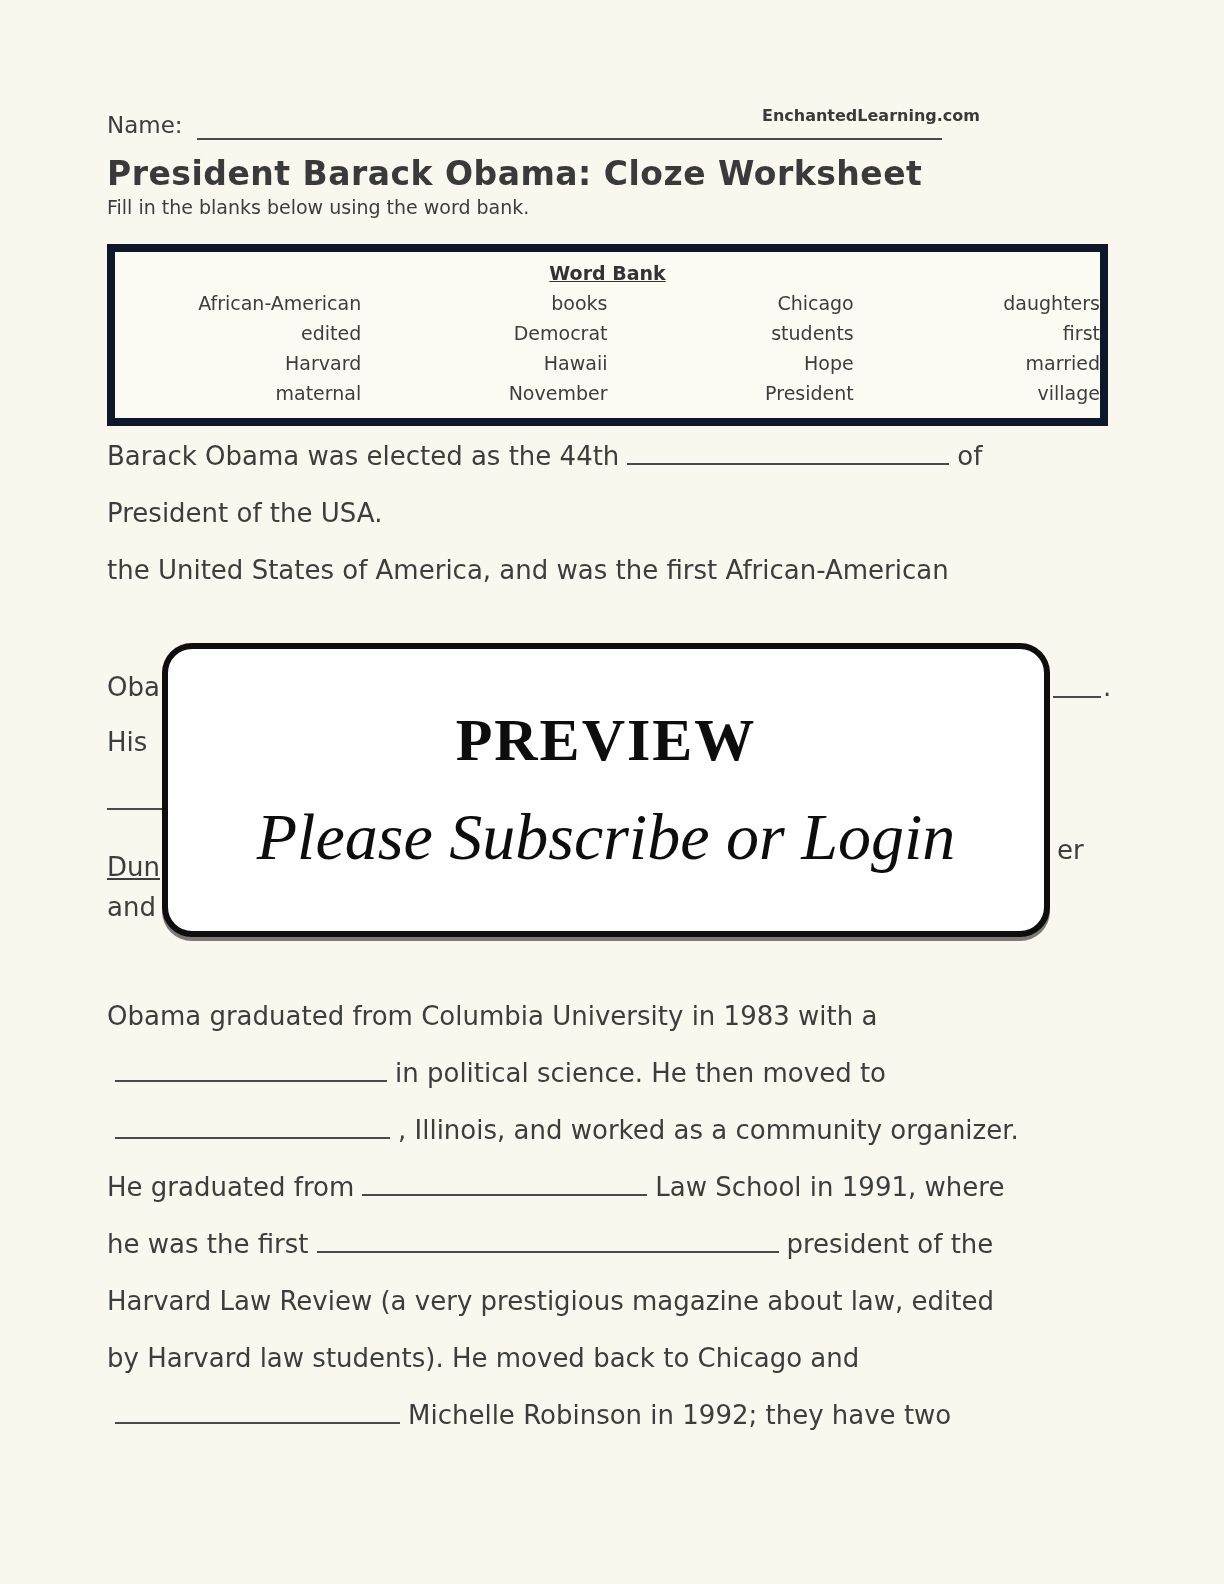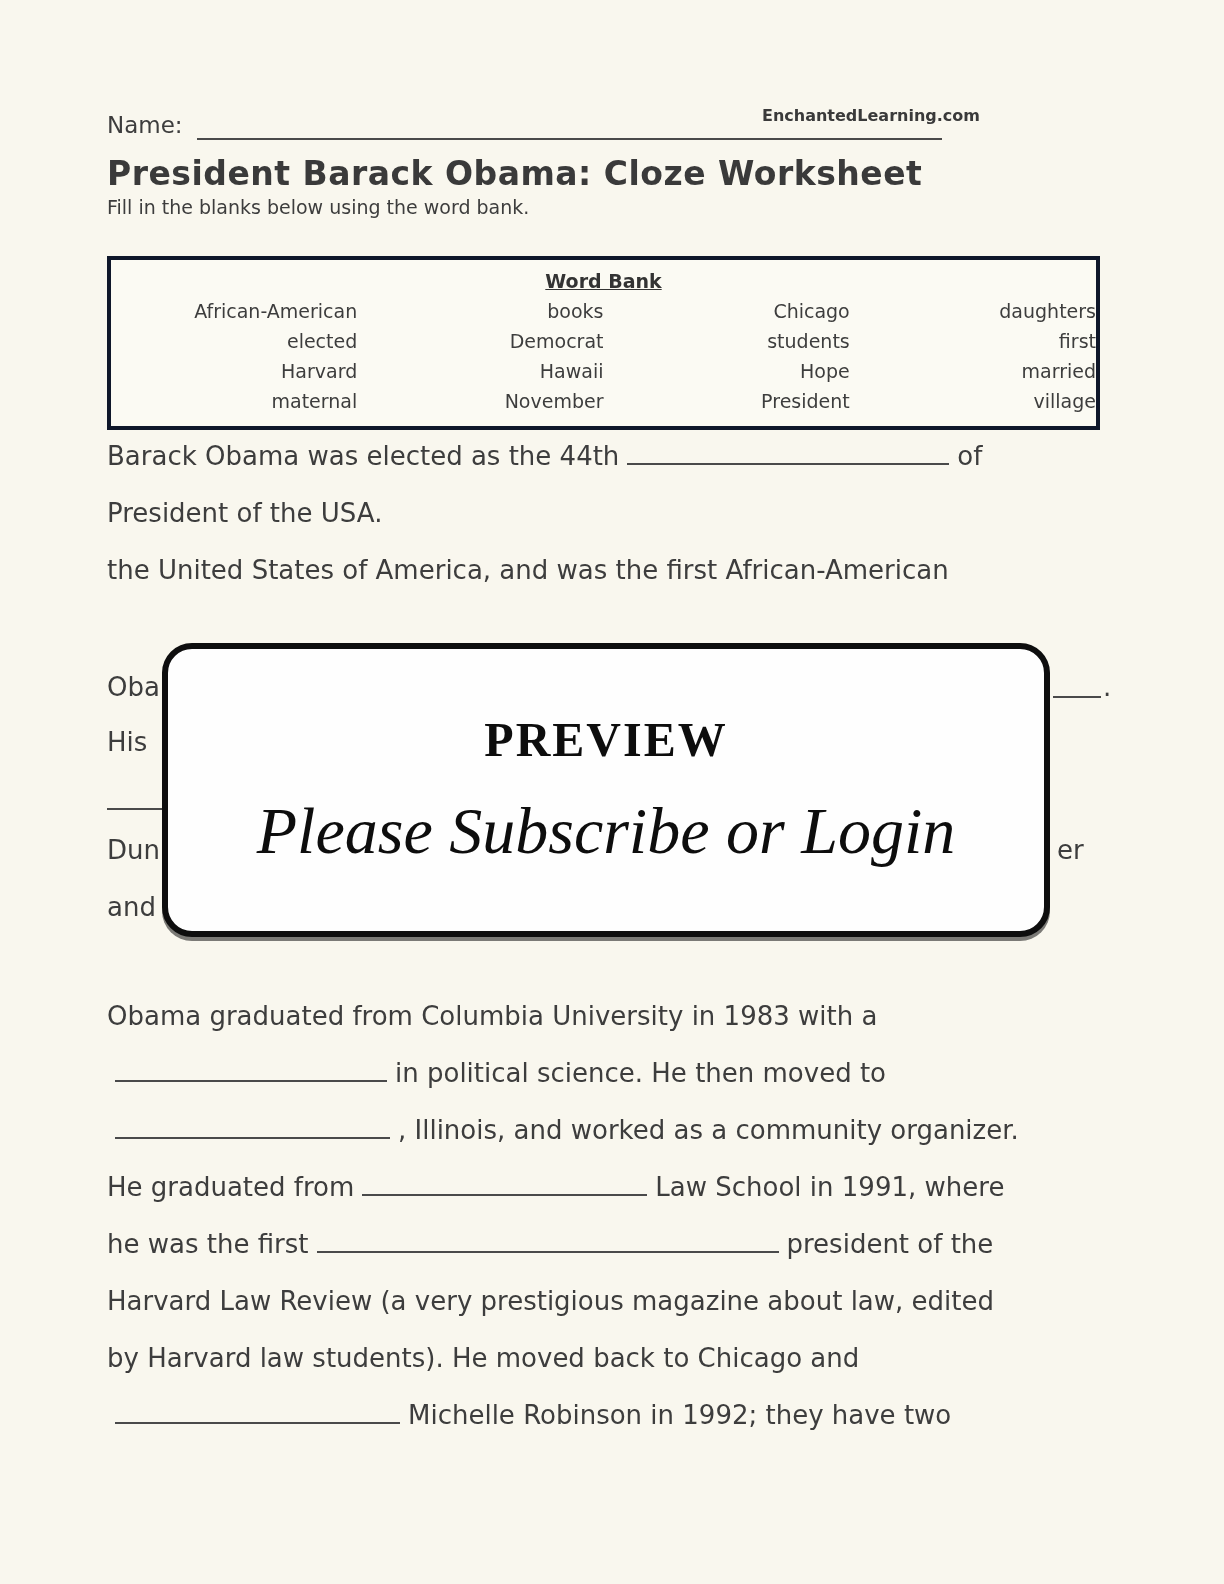--- a/index.html
+++ b/index.html
@@ -59,24 +59,24 @@
   }
   .instructions {
     position: absolute;
     top: 196px;
     left: 0;
     font-size: 19px;
   }
   
   .word-bank {
     position: absolute;
-    top: 256px;
+    top: 244px;
     left: 0;
     width: 985px;
-    border: 4px solid #0f172a;
+    border: 8px solid #0f172a;
     background: #fbfaf3;
     padding: 10px 0 14px 0;
   }
   .wb-title {
     text-align: center;
     font-size: 19px;
     font-weight: bold;
     text-decoration: underline;
     margin-bottom: 8px;
     color: #333;
@@ -144,21 +144,21 @@
     box-shadow: 0 4px 0 rgba(20,20,20,0.55);
     z-index: 5;
     display: flex;
     flex-direction: column;
     align-items: center;
     justify-content: center;
     gap: 34px;
   }
   .preview-title {
     font-family: "Liberation Serif", serif;
-    font-size: 48px;
+    font-size: 60px;
     font-weight: 600;
     letter-spacing: 2px;
     color: #0d0d0d;
     line-height: 1;
   }
   .preview-subtitle {
     font-family: "Liberation Serif", serif;
     font-style: italic;
     font-size: 66px;
     font-weight: 500;
@@ -183,21 +183,21 @@
 
     <div class="instructions">Fill in the blanks below using the word bank.</div>
 
     <div class="word-bank">
       <div class="wb-title">Word Bank</div>
       <div class="wb-grid">
           <div class="wb-word">African-American</div>
           <div class="wb-word">books</div>
           <div class="wb-word">Chicago</div>
           <div class="wb-word">daughters</div>
-          <div class="wb-word">elected</div>
+          <div class="wb-word">edited</div>
           <div class="wb-word">Democrat</div>
           <div class="wb-word">students</div>
           <div class="wb-word">first</div>
           <div class="wb-word">Harvard</div>
           <div class="wb-word">Hawaii</div>
           <div class="wb-word">Hope</div>
           <div class="wb-word">married</div>
           <div class="wb-word">maternal</div>
           <div class="wb-word">November</div>
           <div class="wb-word">President</div>
@@ -210,21 +210,21 @@
         <div class="tline"><span>President of the USA.</span></div>
         <div class="tline"><span>the United States of America, and was the first African-American</span></div>
       </div>
 
     <div class="hidden-para">
       <span class="frag" style="left:0; top:12px;">Oba</span>
       <span class="frag-line" style="left:946px; top:36px; width:48px;"></span>
       <span class="frag" style="left:996px; top:12px;">.</span>
       <span class="frag" style="left:0; top:67px;">His</span>
       <span class="frag-line" style="left:0; top:148px; width:61px;"></span>
-      <span class="frag" style="left:0; top:175px;">Dun</span>
+      <span class="frag" style="left:0; top:192px;text-decoration:underline;">Dun</span>
       <span class="frag" style="left:950px; top:175px;">er</span>
       <span class="frag" style="left:0; top:232px;">and</span>
 
       <div class="preview-box">
         <div class="preview-title">PREVIEW</div>
         <div class="preview-subtitle">Please Subscribe or Login</div>
       </div>
     </div>
 
     <div class="para para-3">

